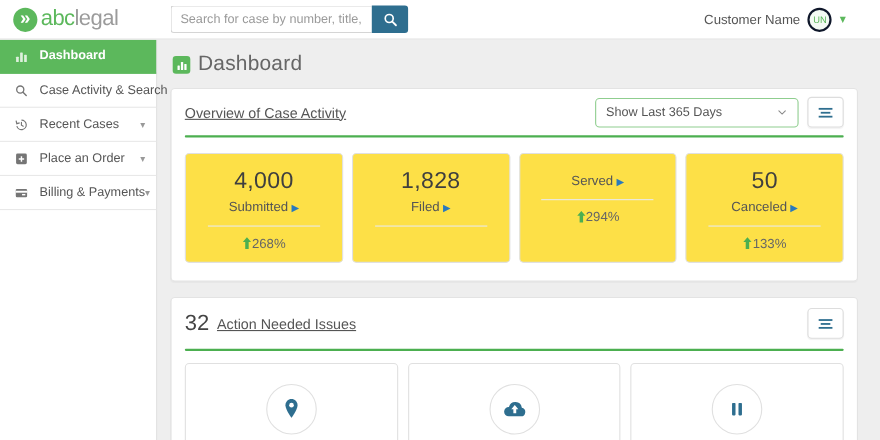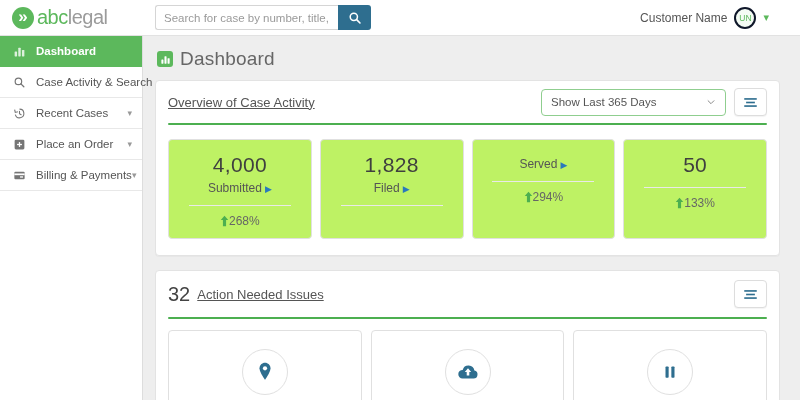--- a/index.html
+++ b/index.html
@@ -59,21 +59,21 @@
   .range-select { width:185px; height:27px; border:1.5px solid #8fce8f; border-radius:4px;
                   background:#fff; display:flex; align-items:center; padding:0 9px; cursor:pointer;text-align:center; }
   .range-select .sel-label { font-size:11.5px; color:#555; }
   .range-select .sel-caret { margin-left:auto; display:flex; }
   .tool-btn { width:33px; height:28px; background:#fff; border:1px solid #ddd; border-radius:4px;
               display:flex; align-items:center; justify-content:center; cursor:pointer;
               box-shadow:0 1px 1px rgba(0,0,0,0.05); }
   .green-rule { height:2px; background:#4caf50; margin:0 12px; border-radius:1px; }
 
   .stats-row { display:flex; gap:8px; padding:14px 12px 16px 12px; }
-  .stat-card { flex:1; background:#bef264; border:1px solid #e0e0e0; border-radius:4px; height:100px;
+  .stat-card { flex:1; background:#fde047; border:1px solid #e0e0e0; border-radius:4px; height:100px;
                text-align:center; padding-top:13px; cursor:pointer; }
   .stat-value { font-size:21px; color:#3f3f3f; letter-spacing:0.3px; }
   .stat-label { font-size:12px; color:#555; margin-top:4px; }
   .blue-caret { color:#2979bd; font-size:9px; margin-left:3px; }
   .stat-divider { height:1px; background:#e9e9e9; width:72%; margin:10px auto 8px auto; }
   .stat-change { font-size:12px; color:#666; display:flex; align-items:center; justify-content:center; gap:0; }
 
   .cat-row { display:flex; gap:9px; padding:11px 12px 14px 12px; }
   .cat-card { flex:1; background:#fff; border:1px solid #e0e0e0; border-radius:4px; height:108px;
               text-align:center; padding-top:18px; cursor:pointer; }
@@ -225,20 +225,21 @@
           <span style="display:flex">
               <svg width="9" height="12" viewBox="0 0 12 15">
                 <path d="M6 0.5 L11 6.3 H8.1 V14.5 H3.9 V6.3 H1 Z" fill="#4caf50"></path>
               </svg>
             </span>
           <span>294%</span>
         </div>
       </div>
       <div class="stat-card">
         <div class="stat-value">50</div>
+        <div class="stat-label"><span>Canceled</span><span class="blue-caret">▶</span></div>
         <div class="stat-divider"></div>
         <div class="stat-change">
           <span style="display:flex">
               <svg width="9" height="12" viewBox="0 0 12 15">
                 <path d="M6 0.5 L11 6.3 H8.1 V14.5 H3.9 V6.3 H1 Z" fill="#4caf50"></path>
               </svg>
             </span>
           <span>133%</span>
         </div>
       </div>

